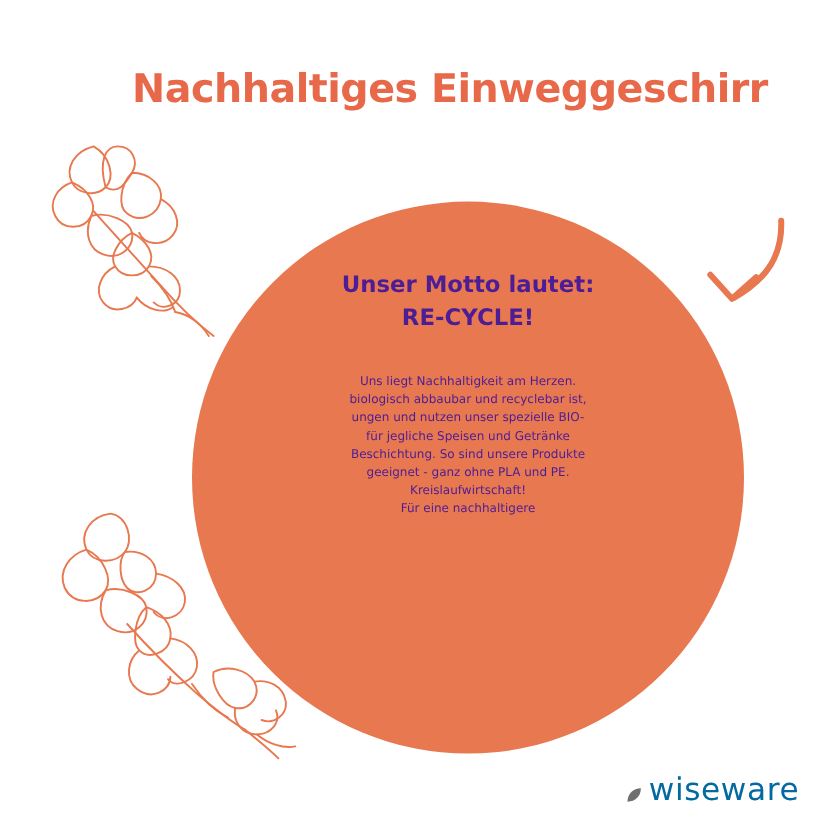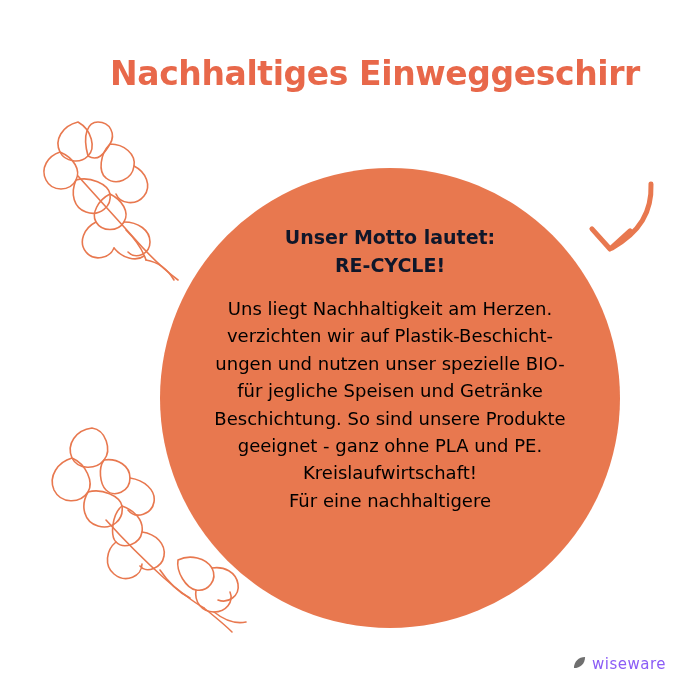--- a/index.html
+++ b/index.html
@@ -65,36 +65,36 @@
     border-radius: 50%;
     background: #e8784f;
     display: flex;
     flex-direction: column;
     align-items: center;
     justify-content: flex-start;
     box-sizing: border-box;
     padding-top: 56px;
   }
   #motto {
-    color: #0f172a;
+    color: #4c1d95;
     text-align: center;
     font-size: 19px;
     font-weight: bold;
     line-height: 1.45;
     width: 360px;
   }
   #motto .line2 {
     display: block;
     font-weight: bold;
   }
   #body-text {
-    margin-top: 16px;
-    color: #000000;
+    margin-top: 32px;
+    color: #4c1d95;
     text-align: center;
-    font-size: 18px;
+    font-size: 10px;
     line-height: 1.52;
     width: 372px;
   }
   #body-text .ln {
     display: block;
     white-space: nowrap;
   }
 
   
   #arrow {
@@ -114,23 +114,23 @@
     align-items: flex-end;
     gap: 6px;
   }
   #logo-mark {
     width: 13px;
     height: 13px;
     margin-bottom: 3px;
   }
   #logo-text {
     font-family: "DejaVu Sans", sans-serif;
-    font-size: 15px;
+    font-size: 26px;
     letter-spacing: 0.5px;
-    color: #8b5cf6;
+    color: #0369a1;
     line-height: 1;
   }
 </style>
 </head>
 <body>
 
 <div id="poster">
 
   <div id="title">Nachhaltiges Einweggeschirr</div>
 
@@ -177,21 +177,21 @@
     <path d="M62 46 L62 73 L89 73" stroke="#e8784f" stroke-width="5" stroke-linecap="round" stroke-linejoin="round" fill="none" transform="rotate(-42 62 73)"></path>
   </svg>
 
   <div id="circle">
     <div id="motto">
       <span>Unser Motto lautet:</span>
       <span class="line2">RE-CYCLE!</span>
     </div>
     <div id="body-text">
       <span class="ln">Uns liegt Nachhaltigkeit am Herzen.</span>
-      <span class="ln">verzichten wir auf Plastik-Beschicht-</span>
+      <span class="ln">biologisch abbaubar und recyclebar ist,</span>
       <span class="ln">ungen und nutzen unser spezielle BIO-</span>
       <span class="ln">für jegliche Speisen und Getränke</span>
       <span class="ln">Beschichtung. So sind unsere Produkte</span>
       <span class="ln">geeignet - ganz ohne PLA und PE.</span>
       <span class="ln">Kreislaufwirtschaft!</span>
       <span class="ln">Für eine nachhaltigere</span>
     </div>
   </div>
 
   <div id="logo">

